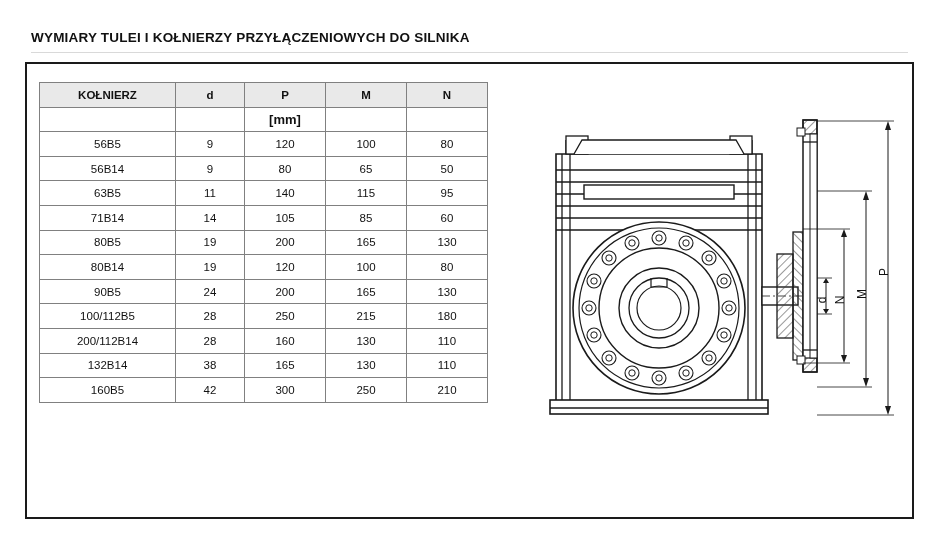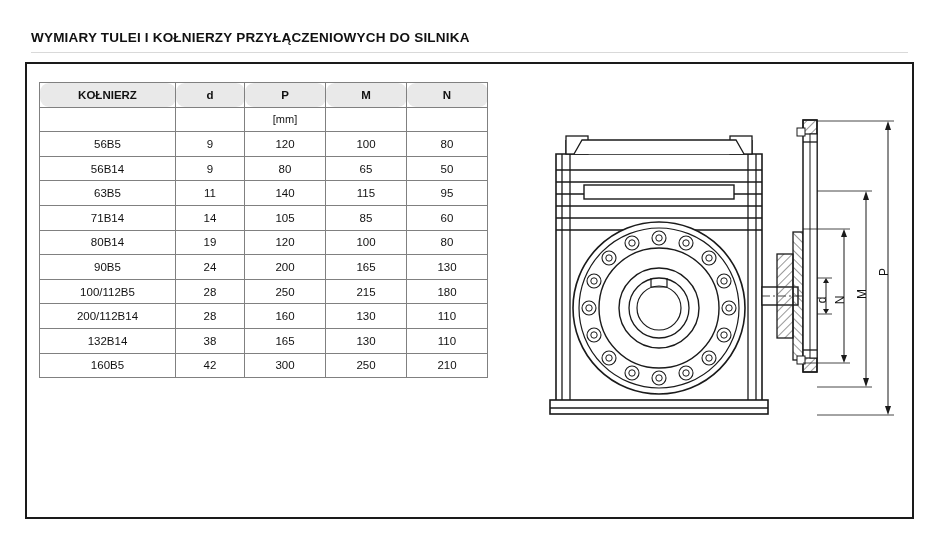--- a/index.html
+++ b/index.html
@@ -67,30 +67,29 @@
     vertical-align: middle;
     height: 23.6px;
     padding: 0 4px;
     color: #111111;
     font-weight: normal;
   }
   table.dims thead th {
     background: #e9e9e9;
     font-weight: bold;
     font-size: 11.5px;
-    border-radius: 9px;
   }
   table.dims .c-flange { width: 127px; }
   table.dims .c-d      { width: 60px; }
   table.dims .c-p      { width: 72px; }
   table.dims .c-m      { width: 72px; }
   table.dims .c-n      { width: 72px; }
   table.dims tr.unit-row td {
-    font-weight: normal;
-    font-size: 11px;
+    font-weight: bold;
+    font-size: 13px;
   }
   
   .drawing {
     position: absolute;
     left: 487px;
     top: 18px;
     width: 388px;
     height: 418px;
   }
   .drawing svg { display: block; }
@@ -145,20 +144,27 @@
             <td>140</td>
             <td>115</td>
             <td>95</td>
           </tr>
           <tr>
             <td>71B14</td>
             <td>14</td>
             <td>105</td>
             <td>85</td>
             <td>60</td>
+          </tr>
+          <tr>
+            <td>80B5</td>
+            <td>19</td>
+            <td>200</td>
+            <td>165</td>
+            <td>130</td>
           </tr>
           <tr>
             <td>80B14</td>
             <td>19</td>
             <td>120</td>
             <td>100</td>
             <td>80</td>
           </tr>
           <tr>
             <td>90B5</td>

